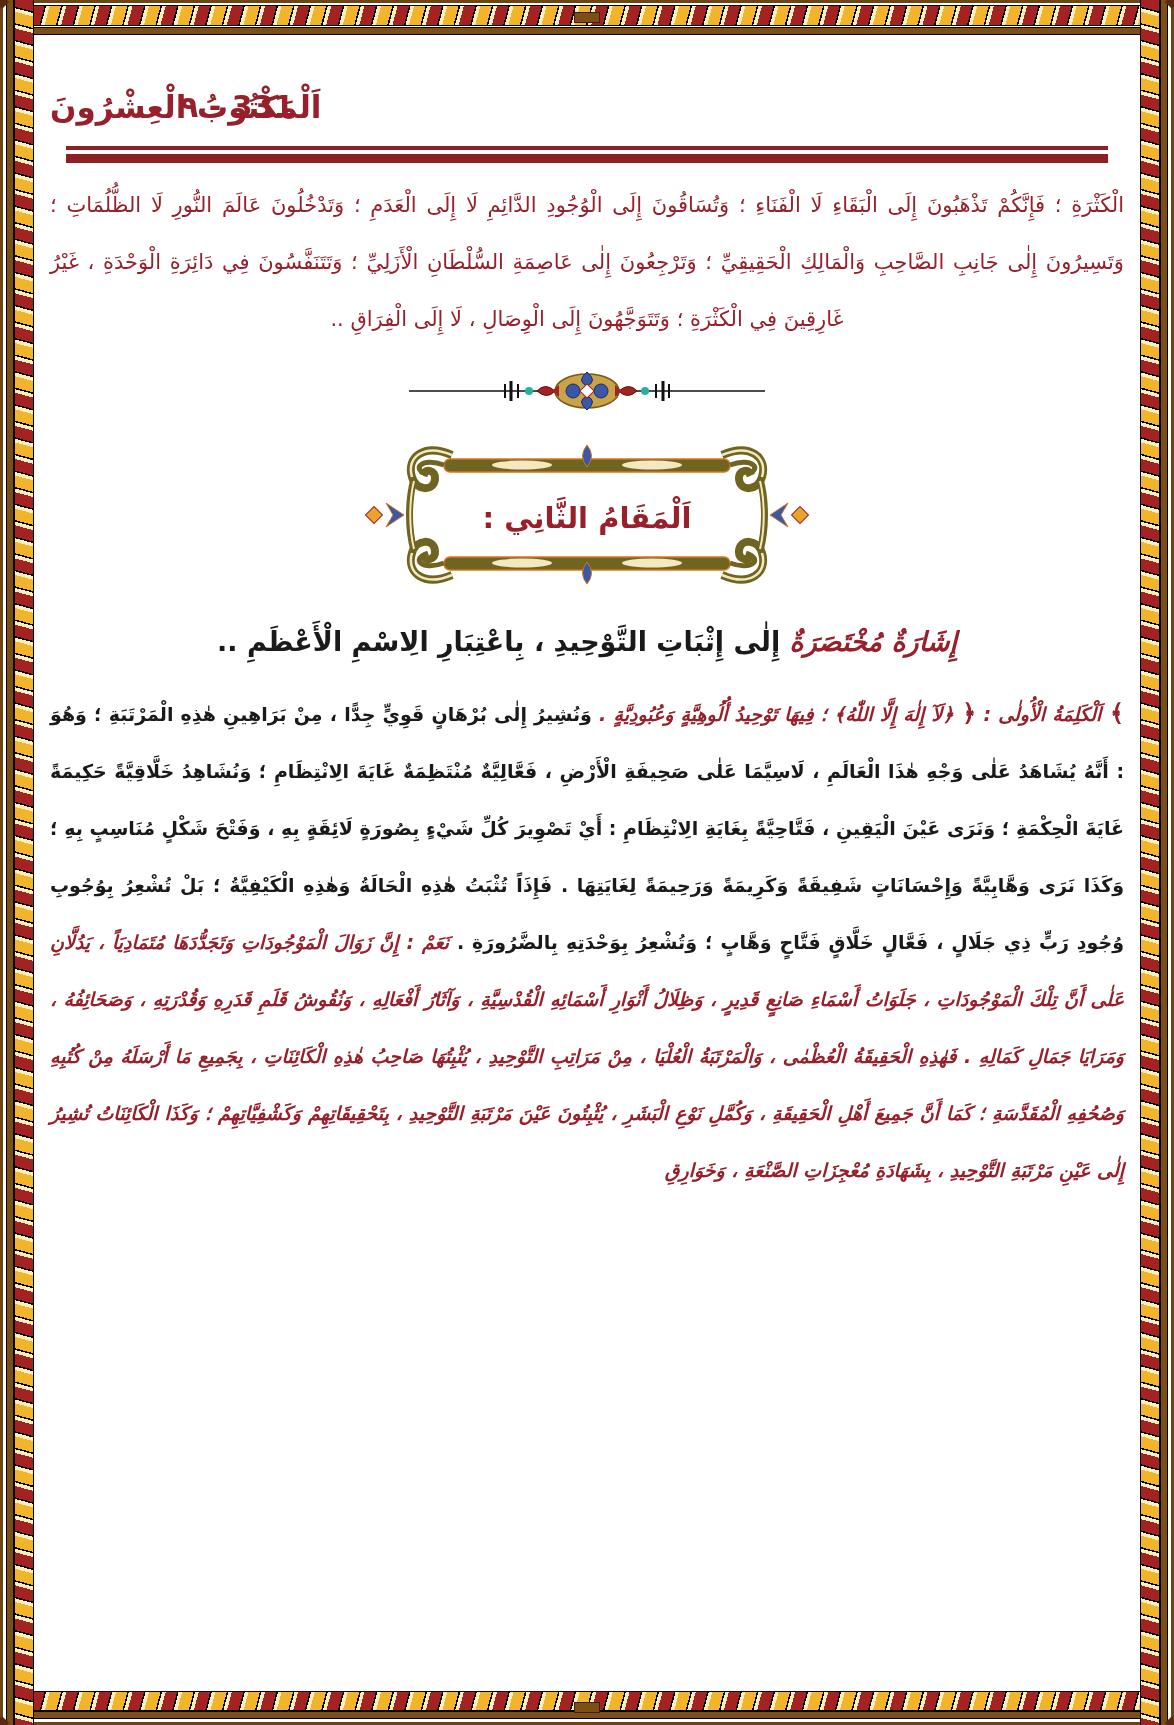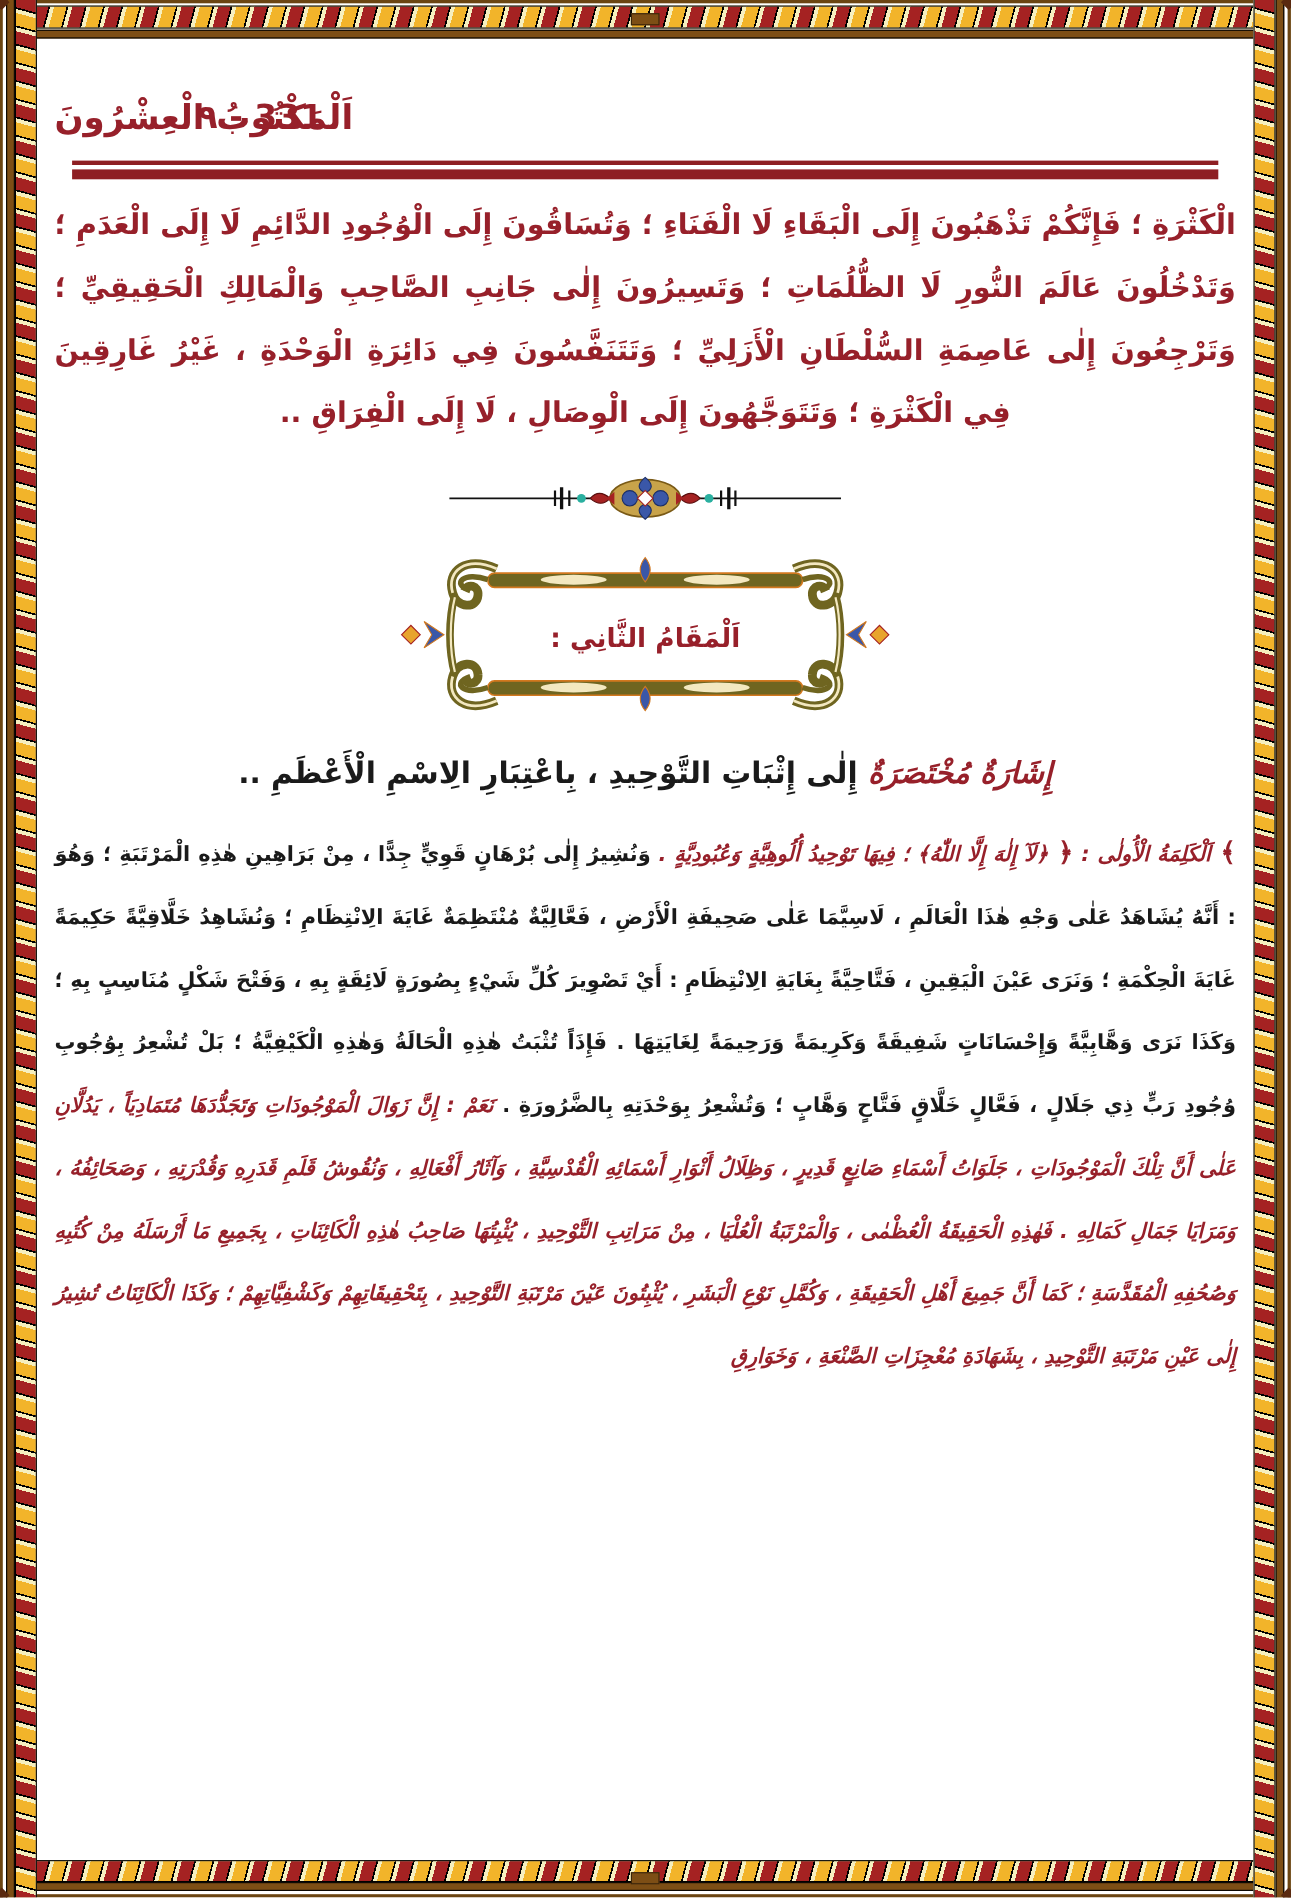--- a/index.html
+++ b/index.html
@@ -49,29 +49,29 @@
   .content{position:absolute;inset:34px;padding:0 16px;overflow:hidden;z-index:1;direction:rtl;}
   .header{position:relative;margin-top:50px;height:46px;}
   .page-title{position:absolute;left:0;right:0;text-align:left;color:var(--text-red);
     font-size:31px;font-weight:bold;line-height:46px;}
   .page-number{position:absolute;left:130px;top:0;color:var(--text-red);
     font-size:30px;font-weight:bold;line-height:46px;}
   .rules{margin:16px auto 0;width:97%;}
   .rule-thin{height:4px;background:var(--rule-red);}
   .rule-thick{height:9px;background:var(--rule-red);margin-top:4px;}
 
-  .intro{margin-top:14px;color:var(--text-red);font-size:26px;font-weight:bold;
+  .intro{margin-top:14px;color:var(--text-red);font-size:21px;font-weight:normal;
     line-height:57px;text-align:justify;text-align-last:center;}
 
   .divider-wrap{margin:14px auto 0;width:360px;height:44px;}
 
   .frame-wrap{position:relative;margin:16px auto 0;width:470px;height:172px;}
   .frame-svg{position:absolute;inset:0;}
   .station-title{position:absolute;inset:0;display:flex;align-items:center;justify-content:center;
-    color:var(--text-red);font-size:24px;font-weight:bold;padding-top:6px;}
+    color:var(--text-red);font-size:29px;font-weight:bold;padding-top:6px;}
 
   .subtitle{margin-top:18px;text-align:center;font-size:27px;font-weight:bold;line-height:46px;}
 
   .body-par{margin-top:20px;font-size:19px;font-weight:bold;line-height:57px;text-align:justify;}
   .seg-red{color:var(--text-red);font-style:italic;}
   .seg-black{color:var(--text-black);text-align:center;}
   .seg-ornament{color:var(--text-red);font-size:1.25em;}
 </style>
 </head>
 <body>

